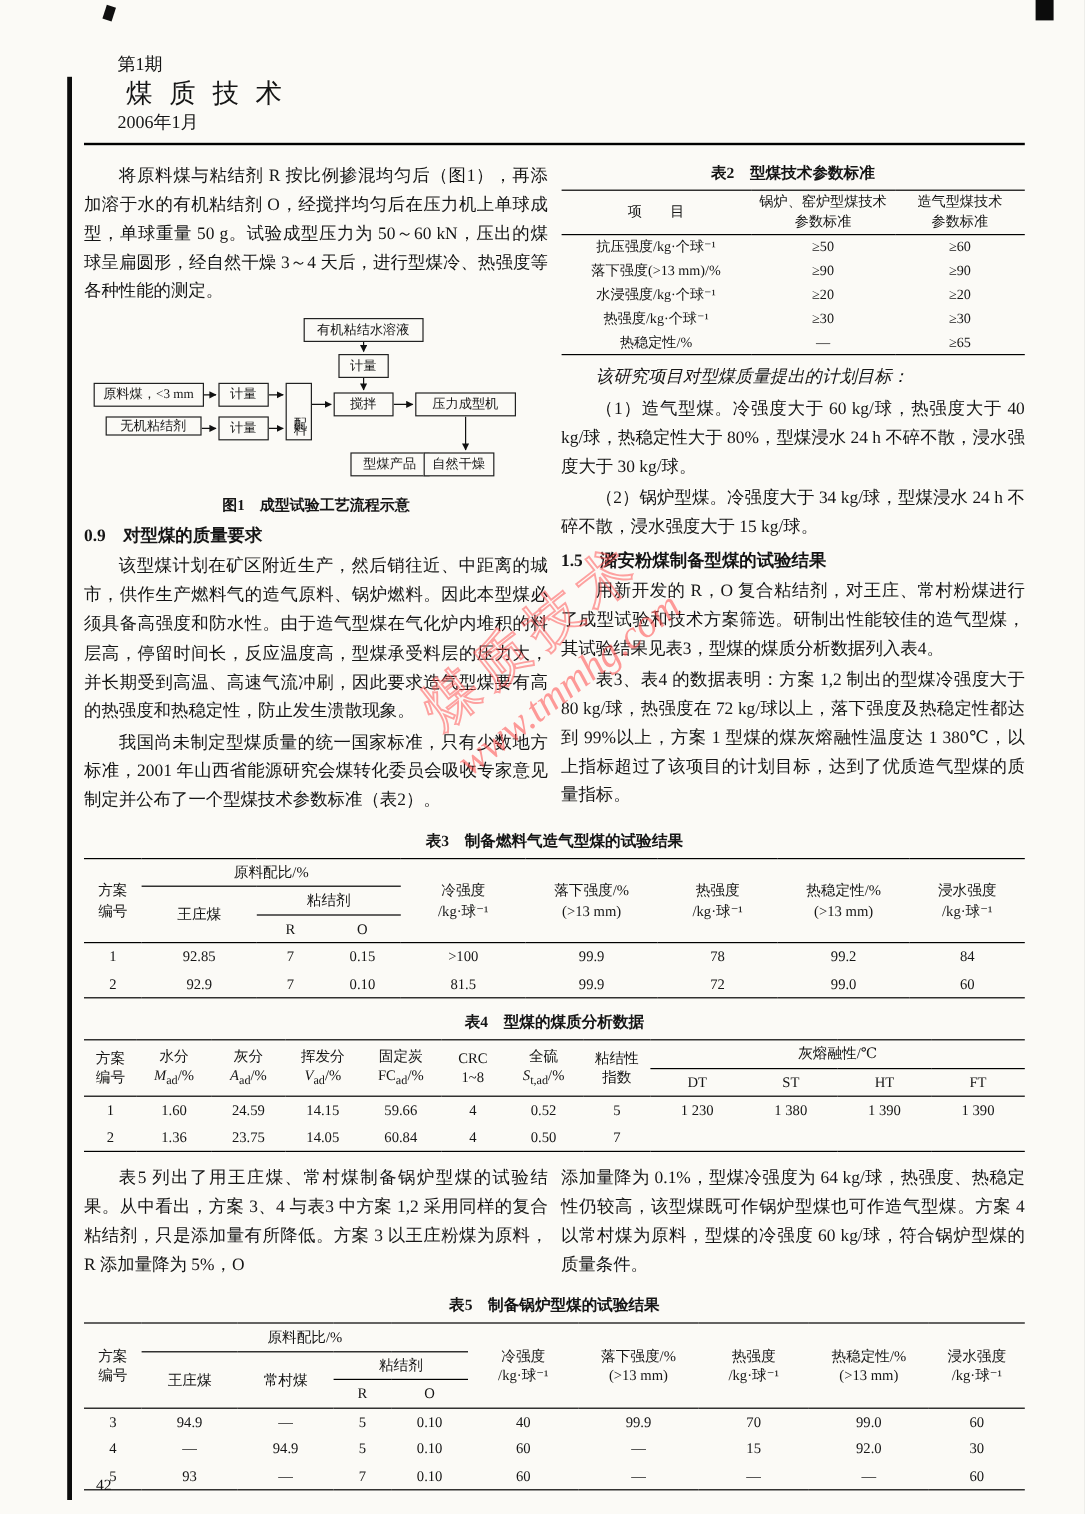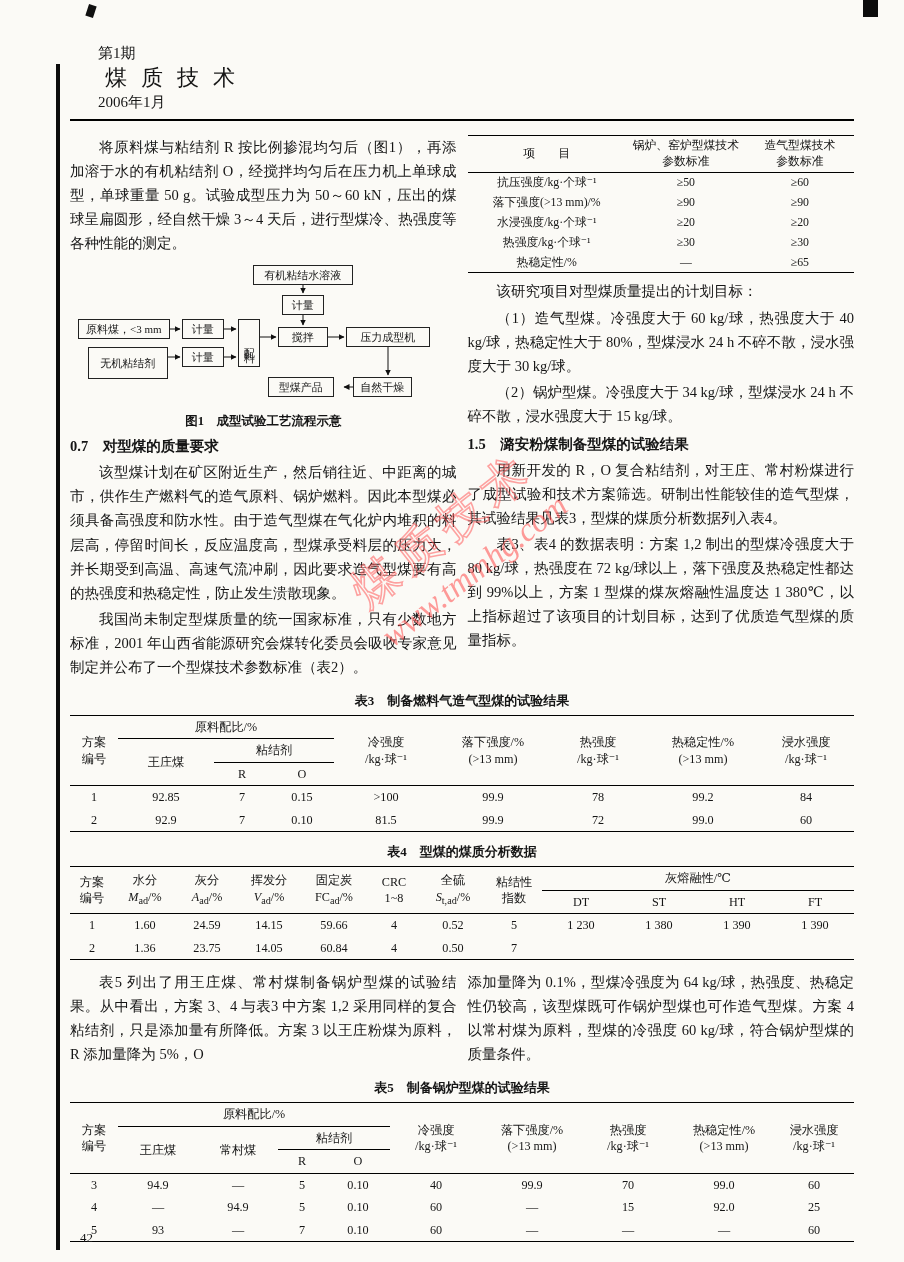--- a/index.html
+++ b/index.html
@@ -43,21 +43,21 @@
   .fig-caption{text-align:center;font-size:12.5px;font-weight:bold;margin:6px 0 4px 0;}
 
   
   .tbl-caption{text-align:center;font-size:13px;font-weight:bold;margin:11px 0 5px 0;}
   .tbl-caption.first{margin-top:0;}
   table.sci{width:100%;border-collapse:collapse;border-top:1.7px solid #000;border-bottom:1.7px solid #000;font-size:12.2px;table-layout:fixed;}
   table.sci th,table.sci td{font-weight:normal;text-align:center;padding:3px 2px;white-space:pre-line;line-height:1.35;overflow:hidden;}
   table.sci thead th{border-bottom:1px solid #000;}
   table.t2{font-size:11.8px;}
   table.t2 th,table.t2 td{padding:2px 2px;}
-  .mt6{margin-top:6px;}
+  .mt6{margin-top:6px;font-style:italic;}
 
   
   .page-num{position:absolute;left:80px;bottom:16px;font-size:13px;}
   .watermark{
     position:absolute;left:295px;top:495px;width:320px;
     transform:rotate(-38deg);transform-origin:center;
     text-align:center;color:#ff4a4a;opacity:.55;pointer-events:none;z-index:5;
   }
   .wm-cn{font-size:46px;letter-spacing:8px;color:transparent;-webkit-text-stroke:1.6px #ff5a5a;}
   .wm-url{font-size:33px;font-style:italic;margin-top:2px;}
@@ -100,35 +100,36 @@
             <line x1="252" y1="72" x2="268" y2="72" marker-end="url(#ah)"></line>
             <line x1="312" y1="82" x2="312" y2="110" marker-end="url(#ah)"></line>
             <line x1="277" y1="122" x2="268" y2="122" marker-end="url(#ah)"></line>
           </g>
         </svg>
         <div class="fc-box" style="left:177px;top:0;width:100px;height:20px">有机粘结水溶液</div>
         <div class="fc-box" style="left:206px;top:30px;width:42px;height:20px">计量</div>
         <div class="fc-box" style="left:2px;top:54px;width:92px;height:20px">原料煤，&lt;3 mm</div>
         <div class="fc-box" style="left:106px;top:54px;width:42px;height:20px">计量</div>
         <div class="fc-box fc-vert" style="left:162px;top:54px;width:22px;height:48px">配料</div>
-        <div class="fc-box" style="left:12px;top:82px;width:80px;height:32px">无机粘结剂</div>
+        <div class="fc-box" style="left:12px;top:82px;width:80px;height:16px">无机粘结剂</div>
         <div class="fc-box" style="left:106px;top:82px;width:42px;height:20px">计量</div>
         <div class="fc-box" style="left:202px;top:62px;width:50px;height:20px">搅拌</div>
         <div class="fc-box" style="left:270px;top:62px;width:84px;height:20px">压力成型机</div>
-        <div class="fc-box" style="left:192px;top:112px;width:66px;height:20px">型煤产品</div>
+        <div class="fc-box" style="left:216px;top:112px;width:66px;height:20px">型煤产品</div>
         <div class="fc-box" style="left:277px;top:112px;width:59px;height:20px">自然干燥</div>
       </div>
       <div class="fig-caption">图1　成型试验工艺流程示意</div>
 
-      <h3 class="sec-title">0.7　对型煤的质量要求</h3>
+      <h3 class="sec-title">0.9　对型煤的质量要求</h3>
       <p class="para indent">该型煤计划在矿区附近生产，然后销往近、中距离的城市，供作生产燃料气的造气原料、锅炉燃料。因此本型煤必须具备高强度和防水性。由于造气型煤在气化炉内堆积的料层高，停留时间长，反应温度高，型煤承受料层的压力大，并长期受到高温、高速气流冲刷，因此要求造气型煤要有高的热强度和热稳定性，防止发生溃散现象。</p>
       <p class="para indent">我国尚未制定型煤质量的统一国家标准，只有少数地方标准，2001 年山西省能源研究会煤转化委员会吸收专家意见制定并公布了一个型煤技术参数标准（表2）。</p>
     </div>
 
     <div class="col">
+      <div class="tbl-caption first">表2　型煤技术参数标准</div>
       <table class="sci t2">
         <colgroup>
             <col style="width:41%">
             <col style="width:31%">
             <col style="width:28%">
           </colgroup>
         <thead>
           <tr>
             <th>项　　目</th>
             <th>锅炉、窑炉型煤技术
@@ -374,21 +375,21 @@
       <tr>
         <td>4</td>
         <td>—</td>
         <td>94.9</td>
         <td>5</td>
         <td>0.10</td>
         <td>60</td>
         <td>—</td>
         <td>15</td>
         <td>92.0</td>
-        <td>25</td>
+        <td>30</td>
       </tr>
       <tr>
         <td>5</td>
         <td>93</td>
         <td>—</td>
         <td>7</td>
         <td>0.10</td>
         <td>60</td>
         <td>—</td>
         <td>—</td>

